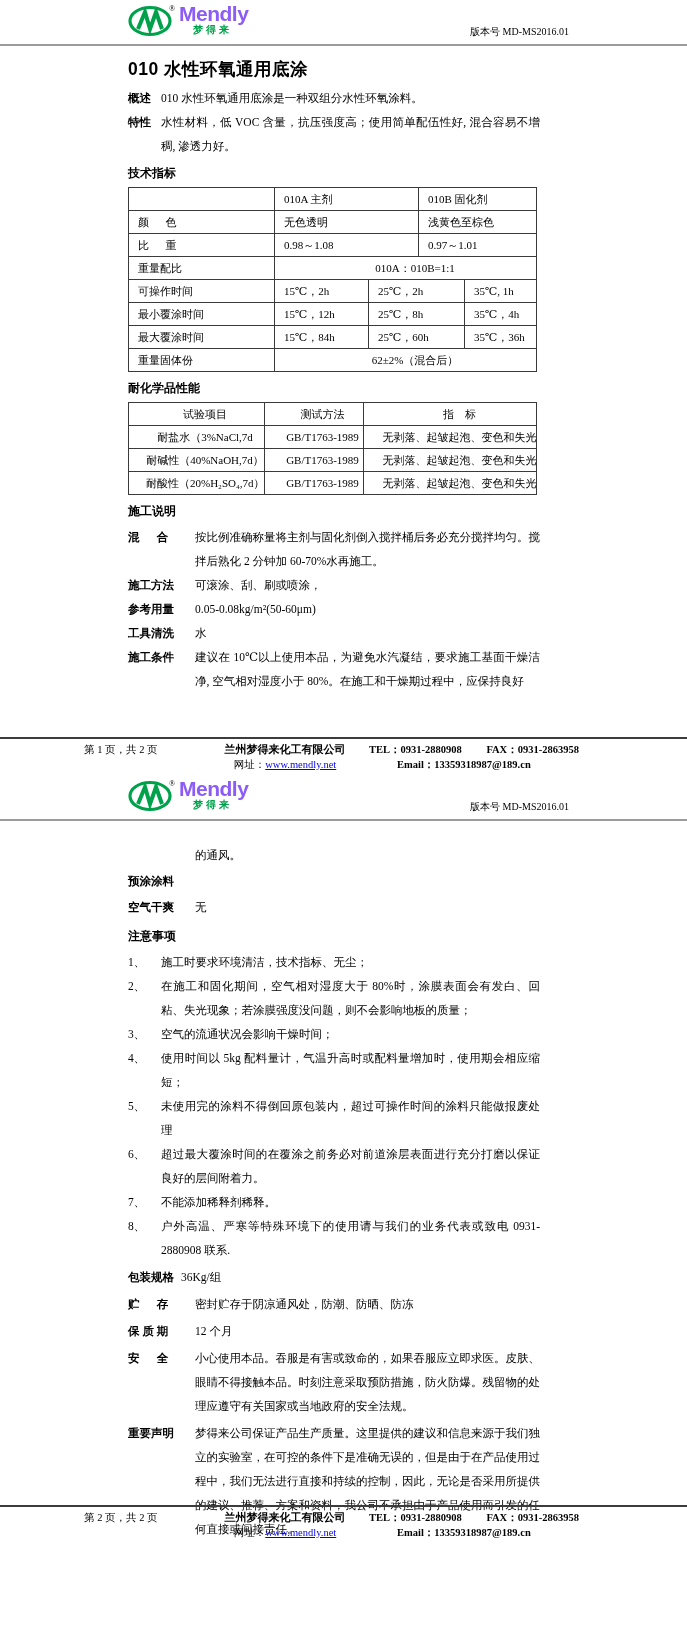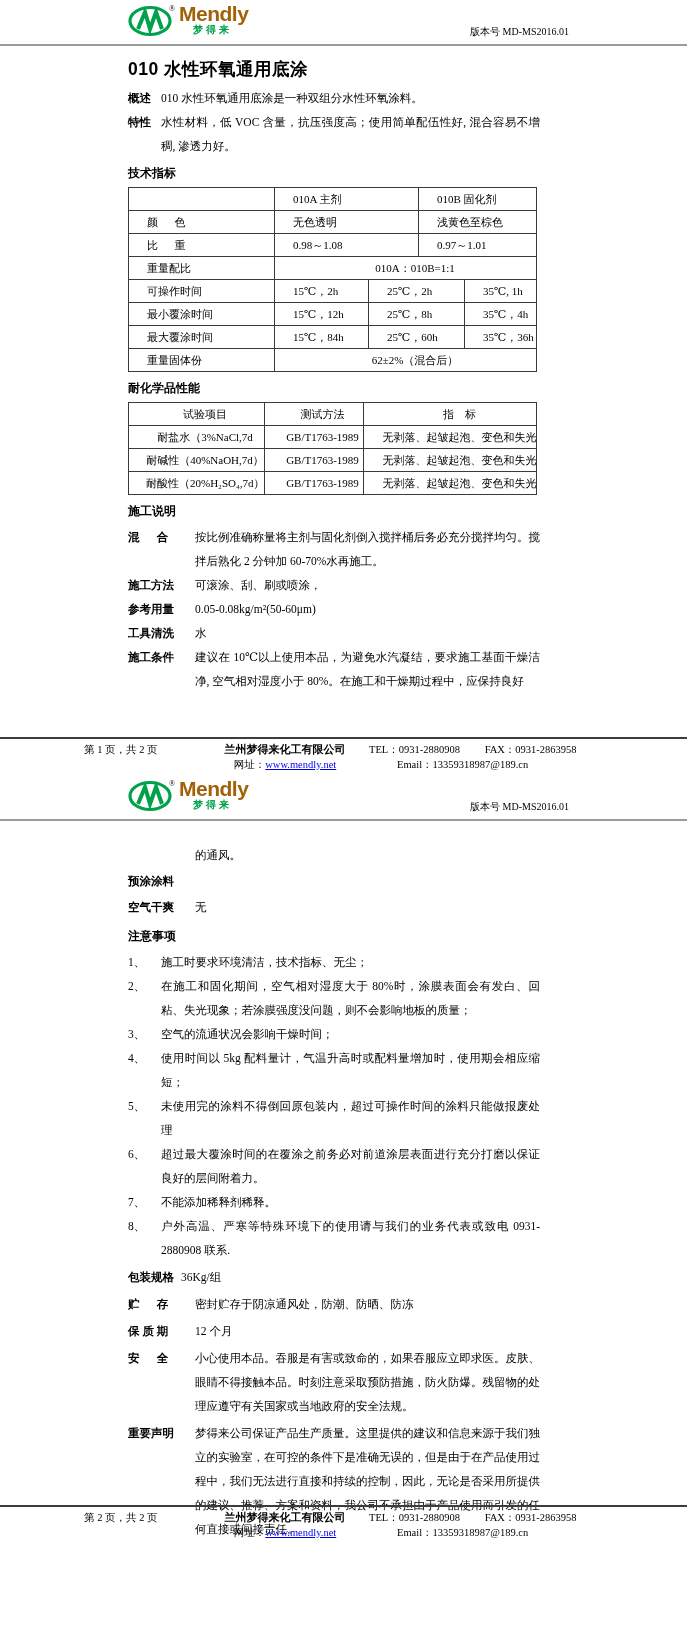--- a/index.html
+++ b/index.html
@@ -6,36 +6,36 @@
   body{width:687px;font-family:"Liberation Serif","DejaVu Serif",serif;color:#000;}
   .doc{width:687px;height:1638px;background:#fff;overflow:hidden;}
   .page{position:relative;}
   .page1{height:775px;}
   .page2{height:863px;}
   
   .page-header{position:relative;height:44px;}
   .logo{position:absolute;left:128px;top:3px;display:flex;align-items:flex-start;}
   .logo svg{display:block;}
   .logo-text{margin-left:3px;line-height:1;}
-  .brand{font-family:"Liberation Sans","DejaVu Sans",sans-serif;font-weight:bold;font-size:21px;color:#a16207;letter-spacing:-0.5px;}
+  .brand{font-family:"Liberation Sans","DejaVu Sans",sans-serif;font-weight:bold;font-size:21px;color:#8b5cf6;letter-spacing:-0.5px;}
   .brand-cn{font-weight:bold;font-size:10px;color:#00a14b;margin:1px 0 0 14px;letter-spacing:3px;}
   .version{position:absolute;right:118px;bottom:5px;font-size:10px;}
   .rule{border:none;border-top:2px solid #9b9b9b;margin:0;}
   
   .content{margin-left:128px;width:412px;font-size:11.5px;line-height:24px;}
   h1{font-family:"Liberation Sans","DejaVu Sans",sans-serif;font-size:17.5px;margin:11px 0 5px 0;letter-spacing:0.5px;}
   .sec{display:flex;}
   .lbl{font-weight:bold;white-space:pre;flex:0 0 33px;}
   .txt{flex:1;text-align:justify;}
   .h2{font-weight:bold;font-size:12px;margin:3px 0 2px 0;}
   
   .tbl{border:1px solid #3a3a3a;width:409px;box-sizing:border-box;font-size:11px;margin:2px 0 4px 0;}
   .trow{display:flex;}
   .trow + .trow{border-top:1px solid #3a3a3a;}
-  .tc{box-sizing:border-box;height:22px;line-height:22px;padding-left:18px;white-space:pre;overflow:hidden;}
+  .tc{box-sizing:border-box;height:22px;line-height:22px;padding-left:9px;white-space:pre;overflow:hidden;}
   .tc + .tc{border-left:1px solid #3a3a3a;}
   .tc.ctr{text-align:center;padding-left:17px;}
   .w-label{flex:0 0 145px;}
   .w-a{flex:0 0 144px;}
   .w-b{flex:0 0 120px;}
   .w-span{flex:0 0 264px;}
   .w-t1{flex:0 0 94px;}
   .w-t2{flex:0 0 96px;}
   .w-t3{flex:0 0 74px;}
   .w-c1{flex:0 0 135px;}
@@ -52,21 +52,21 @@
   .spec-inline{margin-top:3px;}
   .spec-inline .ival{margin-left:7px;}
   .cont-line{margin-left:67px;}
   
   .footer{position:absolute;left:0;right:0;border-top:2px solid #3c3c3c;padding-top:3px;font-size:10.5px;line-height:15px;display:flex;}
   .page1 .footer{top:737px;}
   .page2 .footer{top:730px;}
   .f-page{margin-left:84px;flex:0 0 125px;}
   .f-center{flex:0 0 152px;text-align:center;}
   .f-company{font-weight:bold;font-size:11px;}
-  .f-right{flex:1;padding-left:8px;}
+  .f-right{flex:1;padding-left:8px;font-weight:bold;}
   .f-line1 .tel{margin-right:22px;}
   .f-line2{padding-left:28px;}
   a.site{color:#0000ee;text-decoration:underline;}
 </style>
 </head>
 <body>
 
 <div class="doc">
 
   <div class="page page1">

